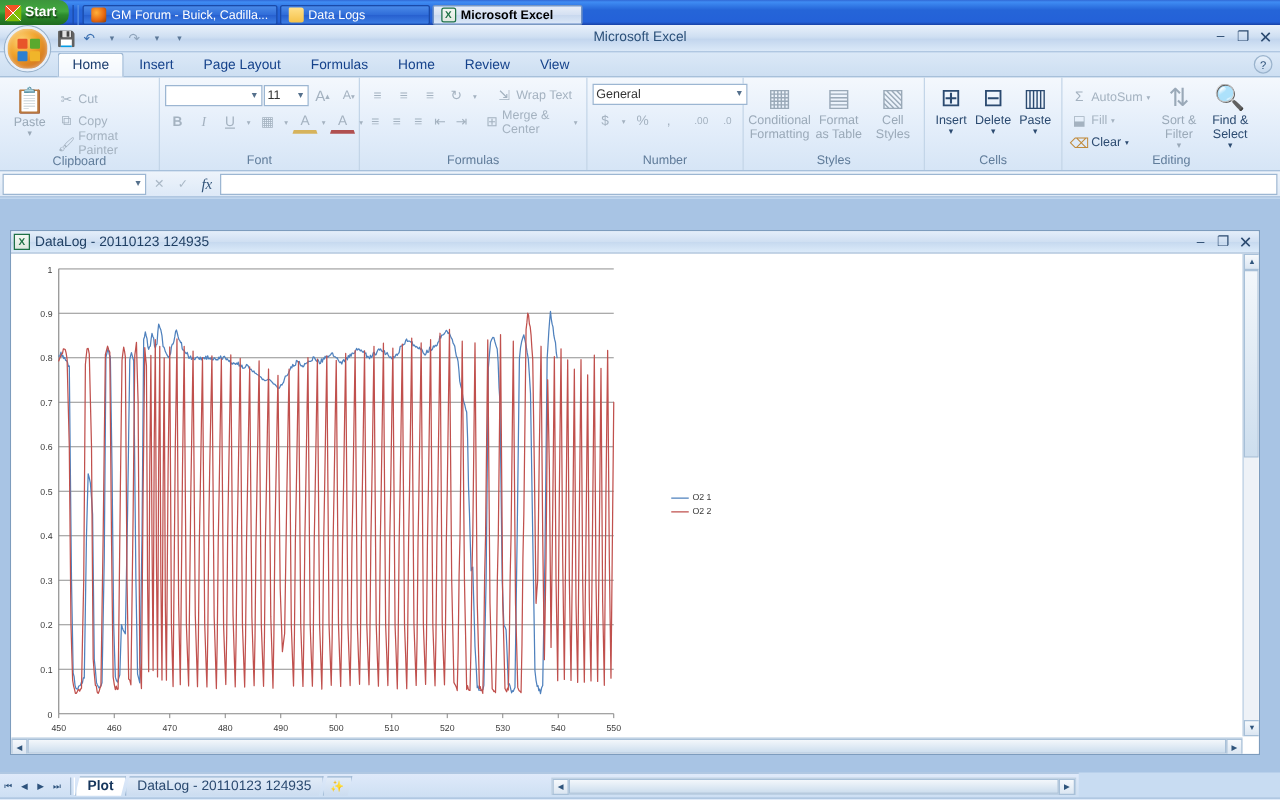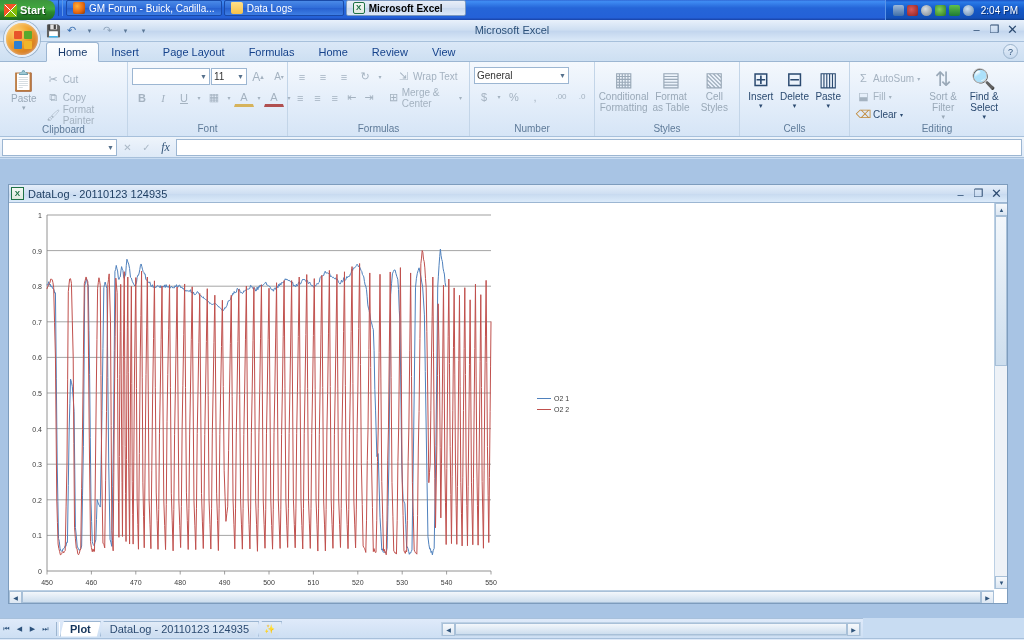--- a/index.html
+++ b/index.html
@@ -9,21 +9,21 @@
     font-size: 11px;
     background: #a8c0e0;
     overflow: hidden;
     -webkit-font-smoothing: none;
   }
 
   
   .taskbar {
     position: absolute; top: 0; left: 0; width: 1024px; height: 20px;
     background: linear-gradient(180deg,#3168d5 0%,#3f8cf3 8%,#2565d8 40%,#2461d8 88%,#1941a5 100%);
-    display: flex; align-items: flex-start;
+    display: flex; align-items: flex-end;
   }
   .start-btn {
     height: 20px; display: flex; align-items: center; gap: 3px;
     padding: 0 10px 0 4px;
     background: linear-gradient(180deg,#3c953c 0%,#42a93f 45%,#2c8b2c 60%,#1f6b1f 100%);
     border-radius: 0 8px 8px 0;
     color: #fff; font-weight: bold; font-size: 11px;
     text-shadow: 1px 1px 1px rgba(0,0,0,.5);
   }
   .start-logo {
@@ -239,29 +239,20 @@
     <span>GM Forum - Buick, Cadilla...</span>
   </div>
   <div class="tb-task">
     <span class="tb-ico ico-folder"></span>
     <span>Data Logs</span>
   </div>
   <div class="tb-task active">
     <span class="tb-ico ico-xl">X</span>
     <span>Microsoft Excel</span>
   </div>
-  <div class="tray">
-    <span class="tray-ico" style="background:linear-gradient(180deg,#9fb8d8,#3f6fa8);"></span>
-    <span class="tray-ico" style="background:radial-gradient(circle at 40% 40%,#d85a5a,#8e2020);"></span>
-    <span class="tray-ico" style="background:radial-gradient(circle at 40% 35%,#d8dde2,#78838e);border-radius:50%;"></span>
-    <span class="tray-ico" style="background:radial-gradient(circle at 40% 40%,#7fd05a,#2e7a20);"></span>
-    <span class="tray-ico" style="background:linear-gradient(180deg,#5fc04a,#1e7a35);"></span>
-    <span class="tray-ico" style="background:radial-gradient(circle at 40% 35%,#cfe0f2,#5d82aa);border-radius:50%;"></span>
-    <span class="tray-clock">2:04 PM</span>
-  </div>
 </div>
 
 <div class="excel">
 
   <div class="xl-titlebar">
     <div class="orb">
       <div class="orb-in">
           <i></i>
           <i></i>
           <i></i>
@@ -378,21 +369,21 @@
             <span>Merge &amp; Center</span>
             <span style="font-size:6px;">▾</span>
           </div>
         </div>
       </div>
       <div class="rgroup-label">Formulas</div>
     </div>
 
     <div class="rgroup" style="width:125px;">
       <div class="rgroup-body" style="flex-direction:column;gap:3px;padding-top:3px;">
-        <div class="combo" style="width:95px;gap:24px;">
+        <div class="combo" style="width:124px;gap:24px;">
           <span>General</span>
           <span class="cdd">▼</span>
         </div>
         <div class="row">
           <div class="sqbtn dis">$</div>
           <div class="sqbtn dis" style="width:8px;font-size:6px;">▾</div>
           <div class="sqbtn dis">%</div>
           <div class="sqbtn dis">,</div>
           <div style="width:4px;"></div>
           <div class="sqbtn dis" style="font-size:8px;">.00</div>

